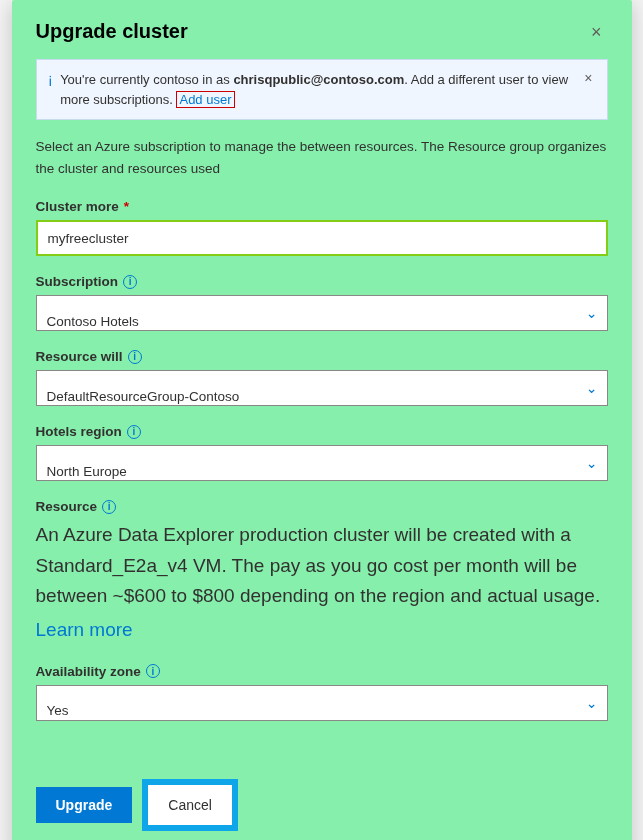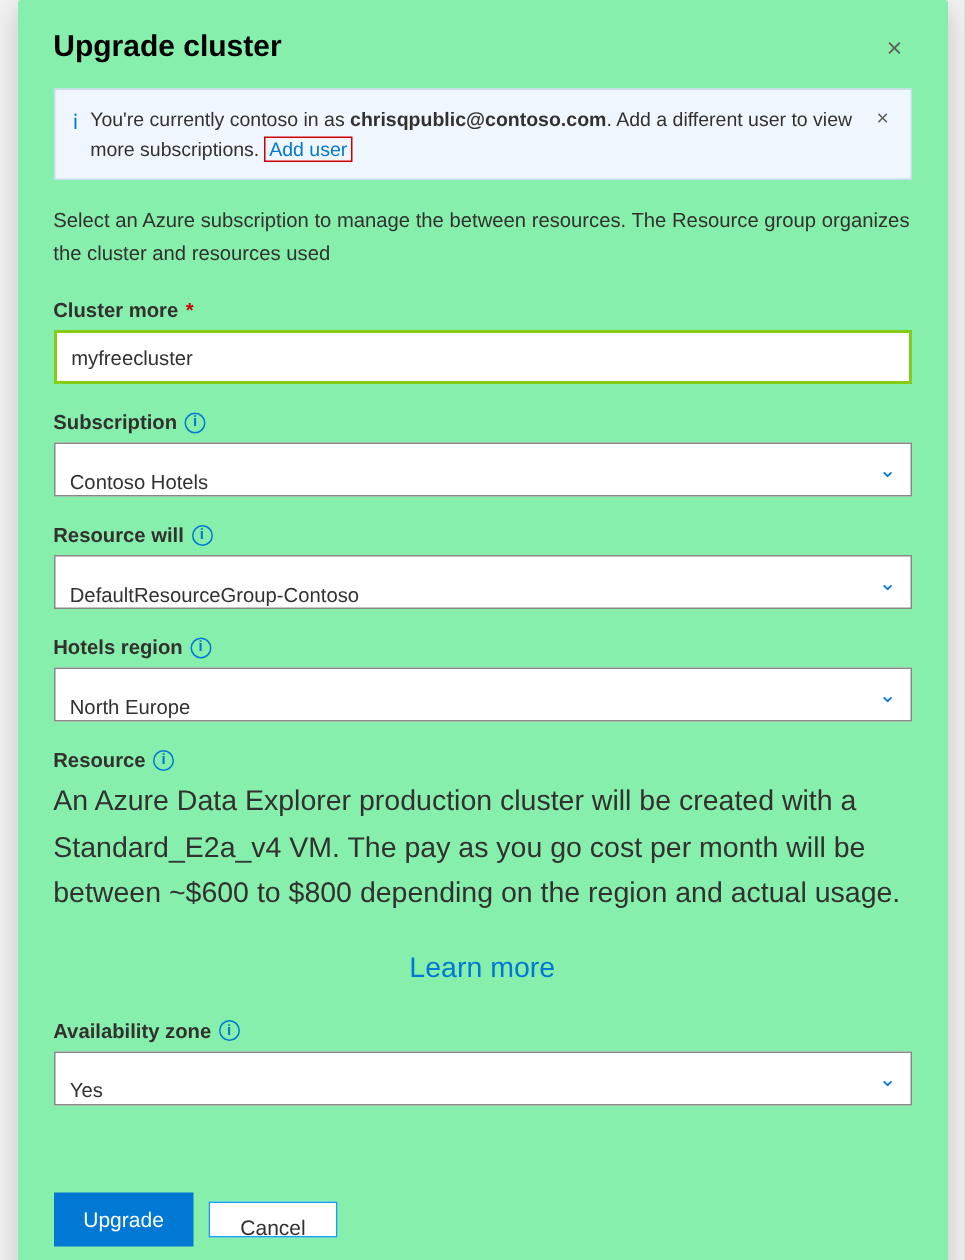--- a/index.html
+++ b/index.html
@@ -167,47 +167,46 @@
     .workload-description {
       font-size: 19px;
       color: #323130;
       line-height: 1.6;
       margin-top: 4px;
     }
     .workload-description .learn-more {
       color: #0078d4;
       text-decoration: none;
       display: block;
-      margin-top: 20px;
-      text-align: center;
+      margin-top: 4px;
     }
     .dialog-footer {
       padding: 16px 24px 24px 24px;
       display: flex;
       gap: 10px;
       align-items: center;
     }
     .btn-primary {
       background: #0078d4;
       color: #fff;
       border: none;
       padding: 8px 20px;
       font-size: 14px;
-      font-weight: 400;
+      font-weight: 700;
       cursor: pointer;
       height: 36px;
     }
     .btn-secondary {
       background: #fff;
       color: #323130;
-      border: 1px solid #0ea5e9;
+      border: 6px solid #0ea5e9;
       padding: 8px 20px;
       font-size: 14px;
       cursor: pointer;
-      height: 24px;
+      height: 52px;
     }
     select option { color: #323130; }
   </style>
 </head>
 <body>
 
 <div class="dialog">
 
   <div class="dialog-header">
     <span class="dialog-title">Upgrade cluster</span>

